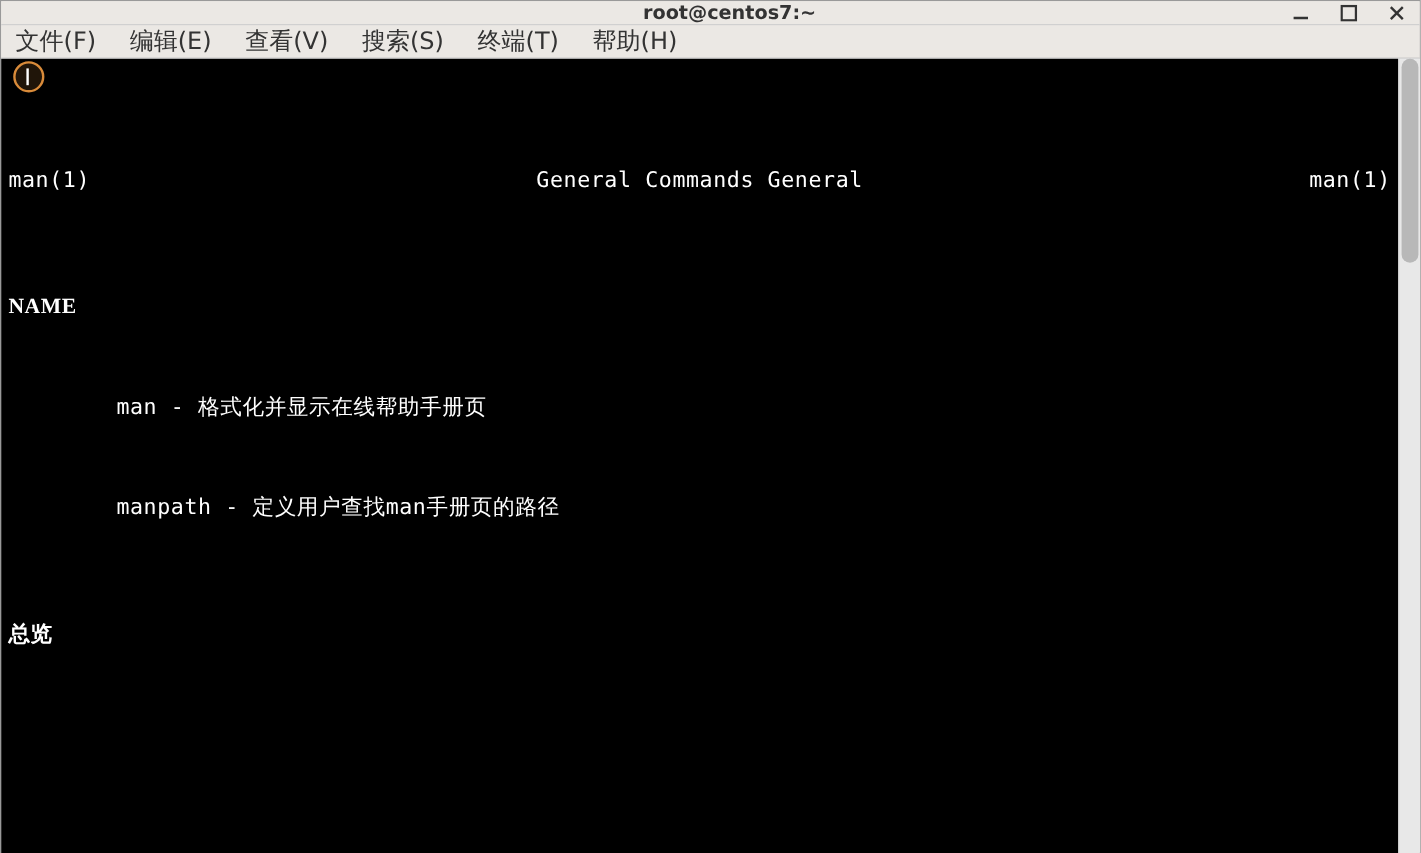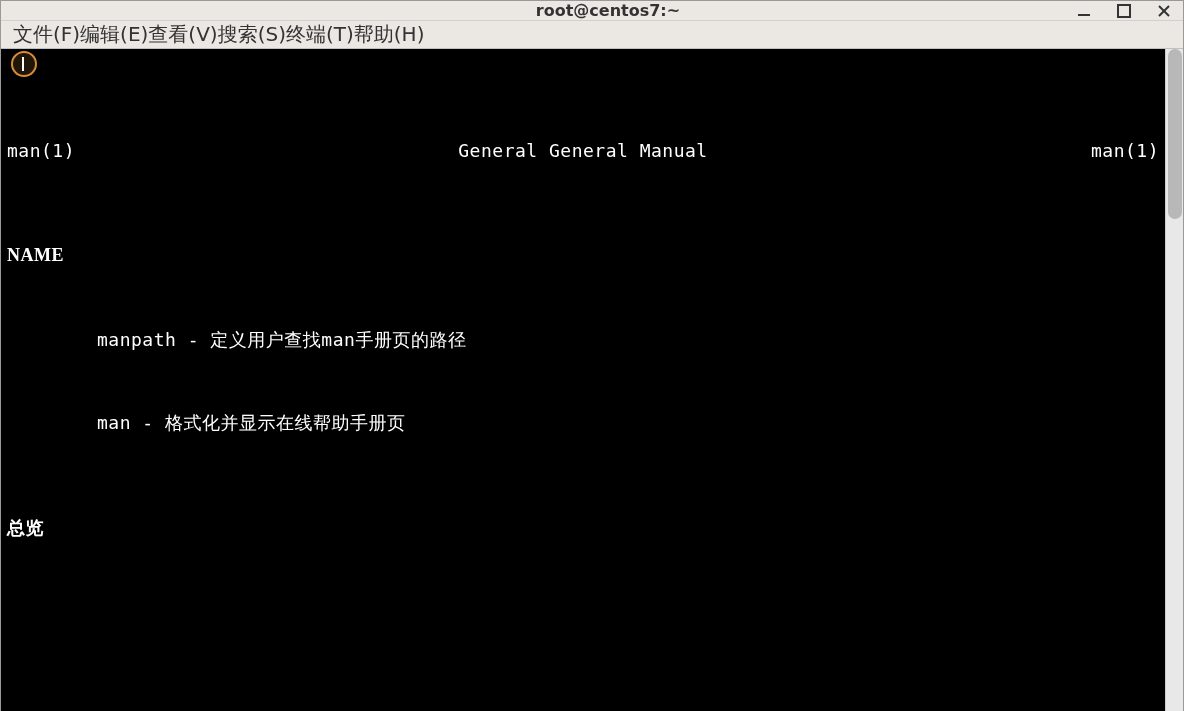--- a/index.html
+++ b/index.html
@@ -52,20 +52,21 @@
     font-size: 14px;
     color: #333;
   }
   .win-btn svg { display: block; }
   .menubar {
     height: 42px;
     background: #ebe8e4;
     display: flex;
     align-items: center;
     padding: 0 12px;
+    gap: 28px;
     font-size: 20px;
     color: #333;
     border-bottom: 1px solid #c0c0c0;
   }
   .menu-item { cursor: pointer; }
   .terminal-wrap {
     flex: 1;
     display: flex;
     background: #fff;
   }
@@ -159,26 +160,26 @@
     <span class="menu-item">搜索(S)</span>
     <span class="menu-item">终端(T)</span>
     <span class="menu-item">帮助(H)</span>
   </div>
 
   <div class="terminal-wrap">
     <div class="terminal">
       <div class="cursor-indicator"></div>
       <div class="hdr-row">
         <span>man(1)</span>
-        <span class="hdr-center">General General Manual</span>
+        <span class="hdr-center">General Commands General</span>
         <span>man(1)</span>
       </div>
       <div class="sect">NAME</div>
+      <div class="indent">man - 格式化并显示在线帮助手册页</div>
       <div class="indent">manpath - 定义用户查找man手册页的路径</div>
-      <div class="indent">man - 格式化并显示在线帮助手册页</div>
       <div class="sect">总览</div>
       
       
       
       
       
       
       
       
       

